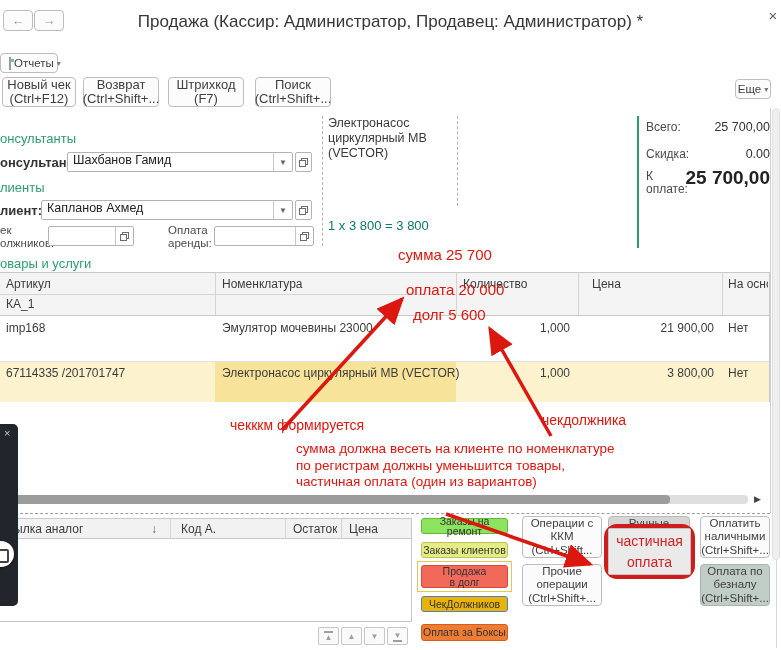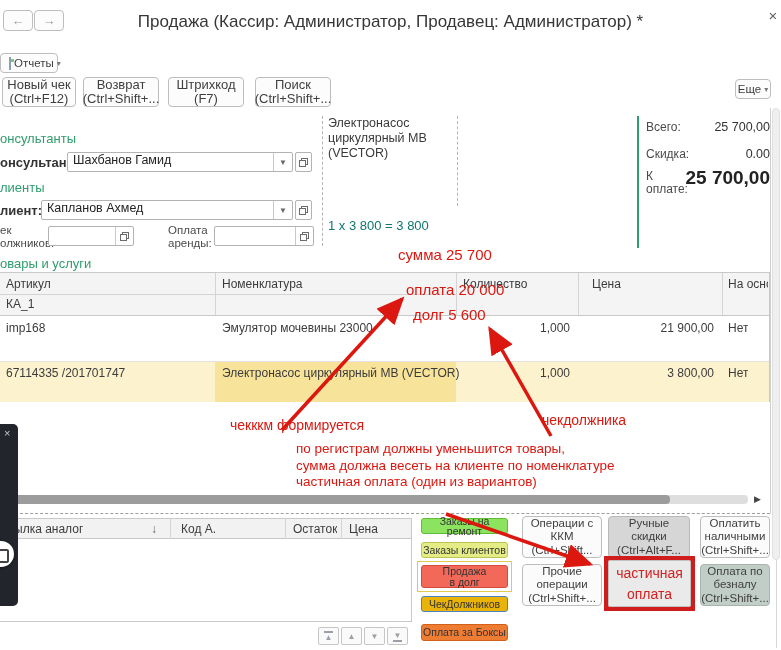--- a/index.html
+++ b/index.html
@@ -164,22 +164,22 @@
     <div class="abs cell" style="left:728px;top:4px">Нет</div>
   </div>
 </div>
 
 <div class="abs red" style="left:398px;top:246px;font-size:15px;z-index:55">сумма 25 700</div>
 <div class="abs red" style="left:406px;top:281px;font-size:15px;z-index:55">оплата 20 000</div>
 <div class="abs red" style="left:413px;top:306px;font-size:15px;z-index:55">долг 5 600</div>
 <div class="abs red" style="left:230px;top:417px;font-size:14px;z-index:55">чекккм формируется</div>
 <div class="abs red" style="left:542px;top:412px;font-size:14px;z-index:55">чекдолжника</div>
 <div class="abs red" style="left:296px;top:441px;font-size:13.5px;line-height:16.5px;z-index:55">
+  <div>сумма должна весеть на клиенте по номенклатуре</div>
   <div>по регистрам должны уменьшится товары,</div>
-  <div>сумма должна весеть на клиенте по номенклатуре</div>
   <div>частичная оплата (один из вариантов)</div>
 </div>
 
 <div class="abs" style="left:0;top:495px;width:748px;height:9px;background:#dedede;border-radius:4px"></div>
 <div class="abs" style="left:0;top:495px;width:670px;height:9px;background:#9c9c9c;border-radius:4px"></div>
 <div class="abs" style="left:754px;top:494px;font-size:9px;color:#444">▶</div>
 
 <div class="abs" style="left:0;top:513px;width:770px;border-top:1px dashed #9e9e9e"></div>
 
 <div class="abs" style="left:770px;top:108px;width:1px;height:405px;background:#cfcfcf"></div>
@@ -240,21 +240,21 @@
   <span>Прочие</span>
   <span>операции</span>
   <span>(Ctrl+Shift+...</span>
 </div>
 
 <div class="abs wbtn" style="left:608px;top:516px;width:82px;height:42px;background:#d6d6d6;border-color:#b9b9b9">
   <span>Ручные</span>
   <span>скидки</span>
   <span>(Ctrl+Alt+F...</span>
 </div>
-<div class="abs" style="left:604px;top:556px;width:91px;height:55px;border:4px solid #cf1d1d;border-radius:0;box-sizing:border-box;z-index:56;background:#ef4444">
+<div class="abs" style="left:604px;top:524px;width:91px;height:55px;border:4px solid #cf1d1d;border-radius:13px;box-sizing:border-box;z-index:56;background:#ef4444">
   <div class="abs wbtn" style="left:0;top:0;width:83px;height:47px;background:#eaeaea;border:1px solid #c2c2c2;border-radius:2px;font-size:14px;line-height:21px;color:#d41f1f">
     <span>частичная</span>
     <span>оплата</span>
   </div>
 </div>
 
 <div class="abs wbtn" style="left:700px;top:516px;width:70px;height:42px">
   <span>Оплатить</span>
   <span>наличными</span>
   <span>(Ctrl+Shift+...</span>

